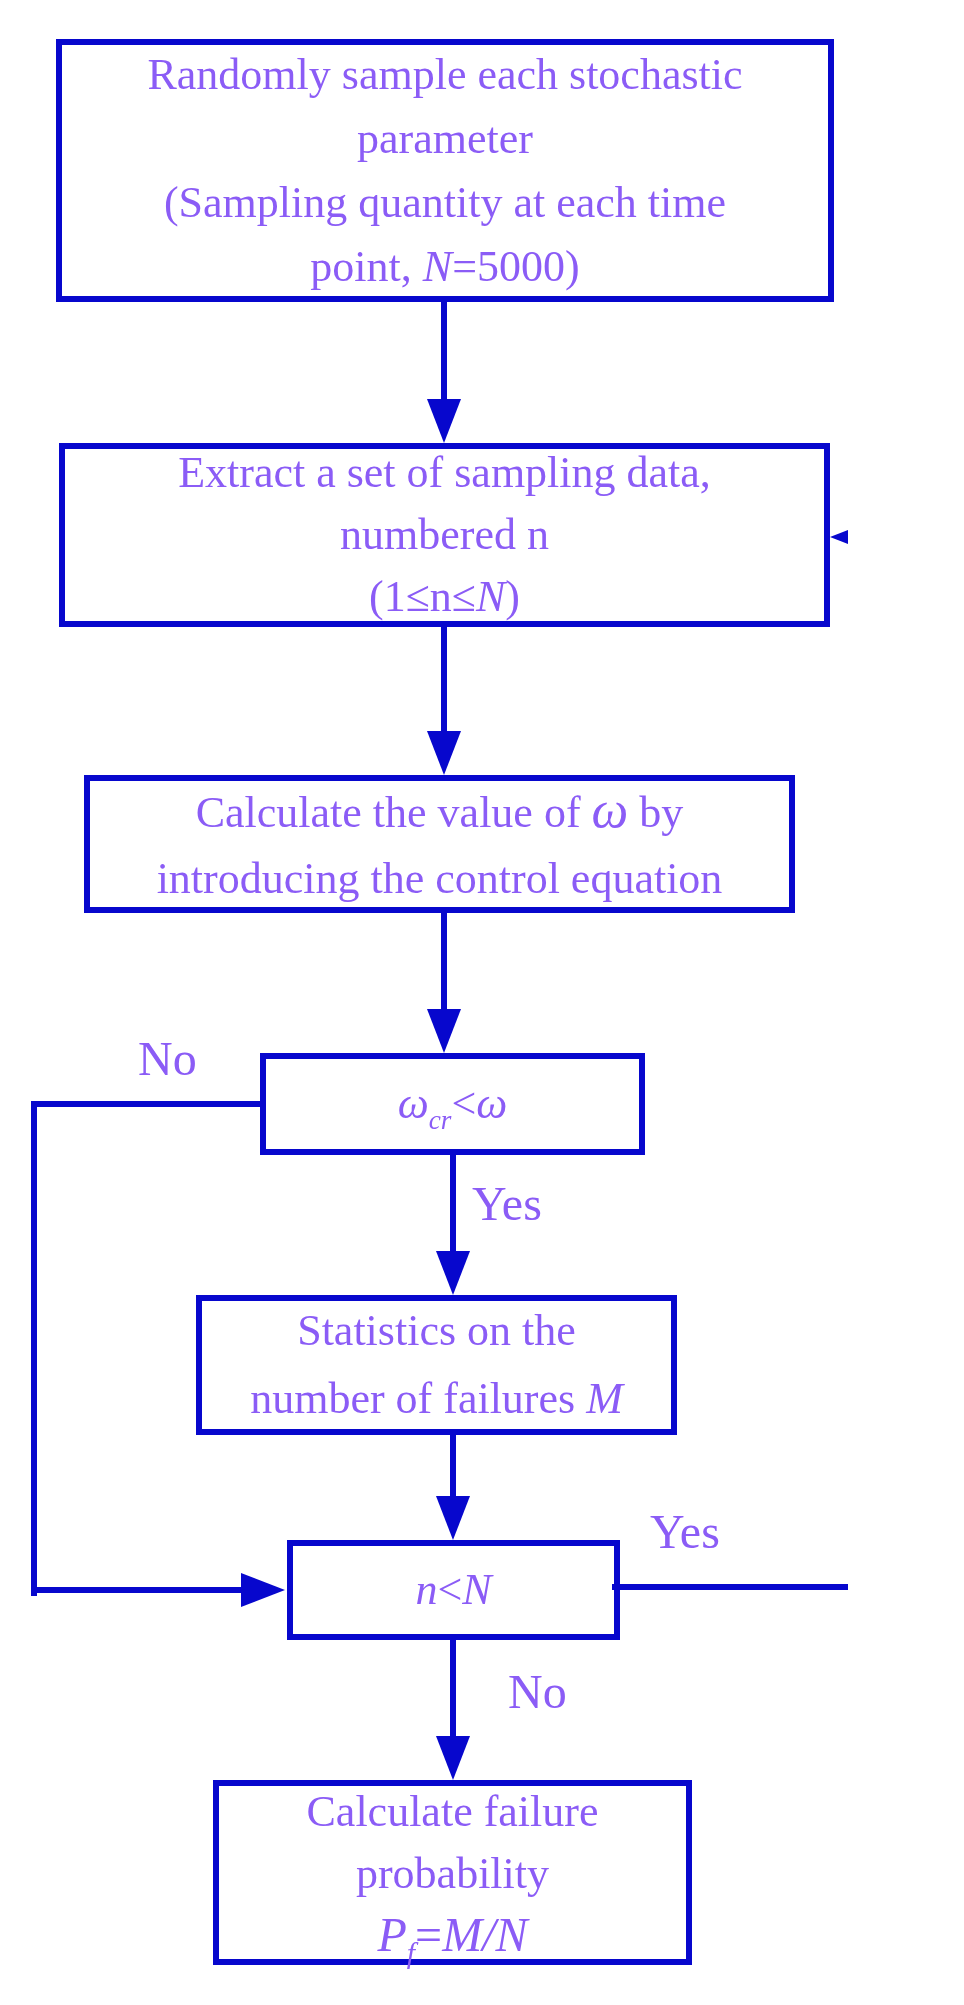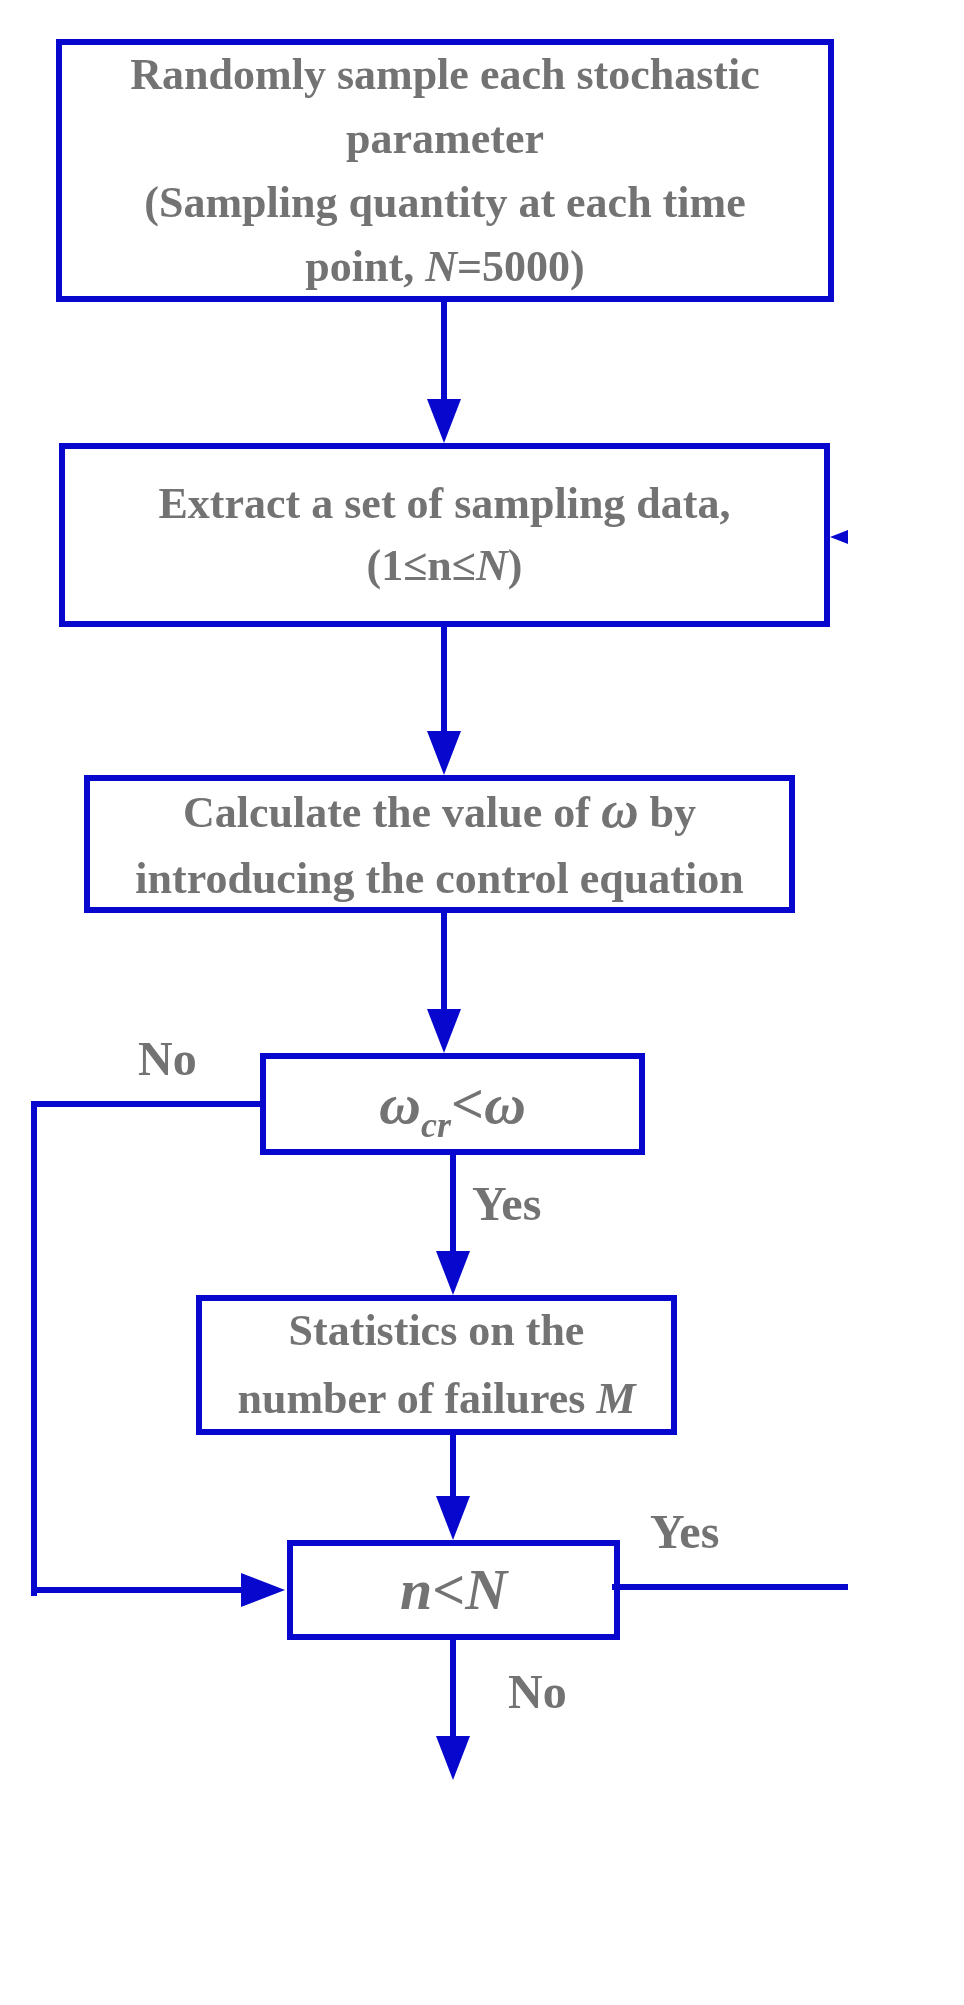--- a/index.html
+++ b/index.html
@@ -1,33 +1,32 @@
 <!DOCTYPE html>
 <html><head>
 <meta charset="utf-8">
 <style>
   :root{ --blue:#0707CD; }
   html,body{ margin:0; padding:0; background:#ffffff; }
   .canvas{
     position:relative; width:848px; height:2005px; background:#ffffff;
-    font-family:"Liberation Serif","DejaVu Serif",serif; color:#737373;
+    font-family:"Liberation Serif","DejaVu Serif",serif; color:#8b5cf6;
     overflow:hidden;
-    font-weight:bold;
   }
   .box{
     position:absolute; box-sizing:border-box;
     border:6px solid var(--blue); background:#ffffff;
     display:flex; flex-direction:column; justify-content:center; align-items:center;
     text-align:center;
   }
   .t{ font-size:44px; line-height:62px; white-space:nowrap; }
   .t-lh64{ line-height:64px; }
   .t-lh66{ line-height:66px; }
   .t-lh68{ line-height:68px; }
-  .formula{ font-size:58px; line-height:1; white-space:nowrap; }
+  .formula{ font-size:44px; line-height:1; white-space:nowrap; }
   .f3{ font-size:48px; line-height:60px; white-space:nowrap; }
   .it{ font-style:italic; }
   .sb{ font-size:0.62em; font-style:italic; vertical-align:-0.4em; line-height:0; }
   .shaft-v{ position:absolute; width:6px; background:var(--blue); }
   .shaft-h{ position:absolute; height:6px; background:var(--blue); }
   .head-down{ position:absolute; width:0; height:0;
     border-left:17px solid transparent; border-right:17px solid transparent;
     border-top:44px solid var(--blue); }
   .head-left{ position:absolute; width:0; height:0;
     border-top:17px solid transparent; border-bottom:17px solid transparent;
@@ -47,20 +46,21 @@
     <div class="t t-lh64">parameter</div>
     <div class="t t-lh64">(Sampling quantity at each time</div>
     <div class="t t-lh64"><span>point, </span><span class="it">N</span><span>=5000)</span></div>
   </div>
 
   <div class="shaft-v" style="left:441px; top:300px; height:108px;"></div>
   <div class="head-down" style="left:427px; top:399px;"></div>
 
   <div class="box" style="left:59px; top:443px; width:771px; height:184px;">
     <div class="t">Extract a set of sampling data,</div>
+    <div class="t">numbered n</div>
     <div class="t"><span>(1≤n≤</span><span class="it">N</span><span>)</span></div>
   </div>
 
   <div class="shaft-v" style="left:441px; top:625px; height:112px;"></div>
   <div class="head-down" style="left:427px; top:731px;"></div>
 
   <div class="box" style="left:84px; top:775px; width:711px; height:138px;text-align:center;">
     <div class="t t-lh66"><span>Calculate the value of </span><span class="it" style="font-size:52px;">ω</span><span> by</span></div>
     <div class="t t-lh66">introducing the control equation</div>
   </div>
@@ -97,14 +97,19 @@
   <span class="lbl" style="left:650px; top:1508px;">Yes</span>
   <div class="shaft-h" style="left:612px; top:1584px; width:316px;"></div>
   <div class="shaft-v" style="left:922px; top:534px; height:1056px;"></div>
   <div class="shaft-h" style="left:868px; top:534px; width:60px;"></div>
   <div class="head-left" style="left:830px; top:520px;"></div>
 
   <span class="lbl" style="left:508px; top:1668px;">No</span>
   <div class="shaft-v" style="left:450px; top:1638px; height:106px;"></div>
   <div class="head-down" style="left:436px; top:1736px;"></div>
 
+  <div class="box" style="left:213px; top:1780px; width:479px; height:185px;">
+    <div class="t">Calculate failure</div>
+    <div class="t">probability</div>
+    <div class="f3"><span class="it">P</span><sub class="sb">f</sub><span>=</span><span class="it">M/N</span></div>
+  </div>
 
 </div>
 
 </body></html>

